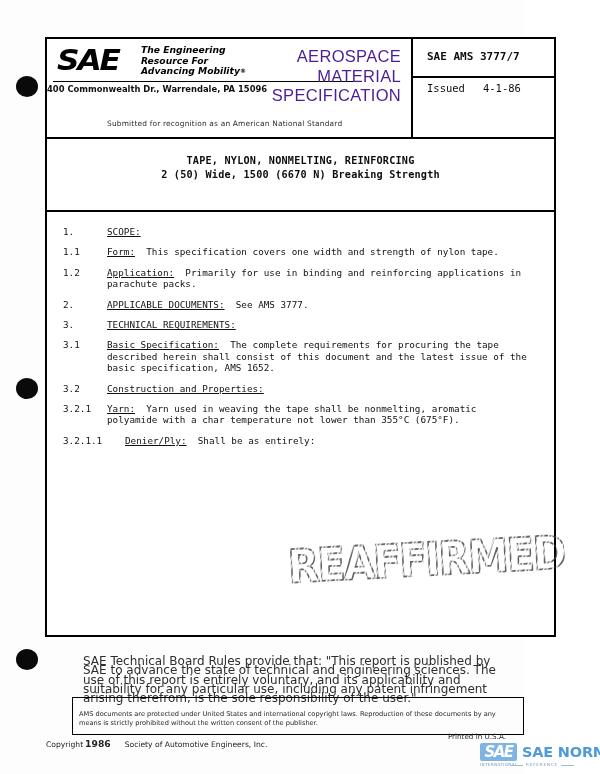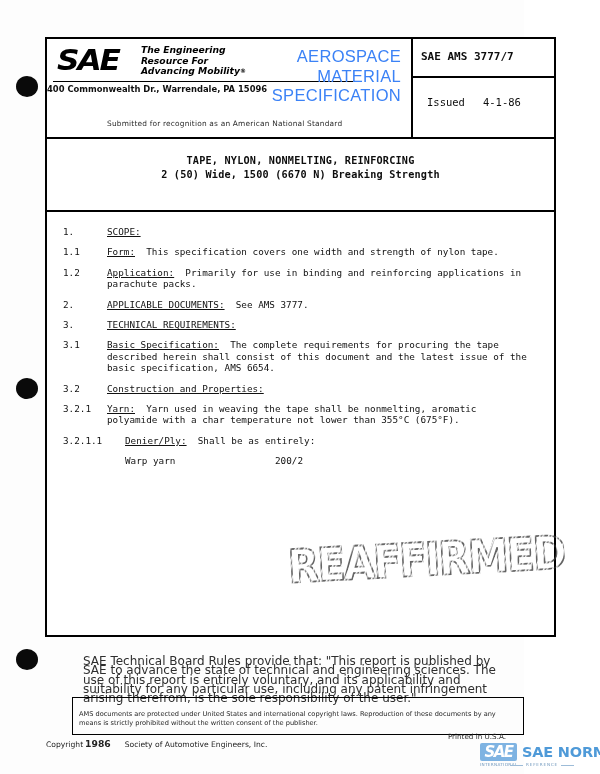--- a/index.html
+++ b/index.html
@@ -140,53 +140,53 @@
 
   .ams-title {
     position: absolute;
     right: 10px;
     top: 8px;
     text-align: right;
     font-family: "Liberation Sans", sans-serif;
     font-size: 16.5px;
     line-height: 19.5px;
     letter-spacing: 0.3px;
-    color: #3b82f6;
+    color: #4c1d95;
     white-space: nowrap;
   }
 
   .hr-top {
     position: absolute;
     left: 0; top: 0;
     width: 100%;
     height: 39px;
     border-bottom: 2px solid #000;
     box-sizing: border-box;
   }
   .hr-bottom {
     position: absolute;
     left: 0; top: 39px;
     width: 100%;
     bottom: 0;
   }
   .doc-number {
     position: absolute;
-    left: 8px;
+    left: 14px;
     top: 11px;
     font-family: "DejaVu Sans Mono", monospace;
     font-size: 11px;
     font-weight: bold;
     letter-spacing: 0px;
     color: #0d0d0d;
     white-space: nowrap;
   }
   .issued-row {
     position: absolute;
     left: 14px;
-    top: 18px;
+    top: 4px;
     font-family: "DejaVu Sans Mono", monospace;
     font-size: 10.5px;
     color: #0d0d0d;
     white-space: nowrap;
   }
   .issued-row .issued-date { margin-left: 18px; }
 
   
   .title-band {
     position: relative;
@@ -470,42 +470,38 @@
             <span class="txt"><span class="u">APPLICABLE DOCUMENTS:</span><span>  See AMS 3777.</span></span>
           </div>
           <div class="clause">
             <span class="num">3.</span>
             <span class="txt"><span class="u">TECHNICAL REQUIREMENTS:</span><span></span></span>
           </div>
           <div class="clause">
             <span class="num">3.1</span>
             <span class="txt"><span class="u">Basic Specification:</span><span>  The complete requirements for procuring the tape
 described herein shall consist of this document and the latest issue of the
-basic specification, AMS 6654.</span></span>
+basic specification, AMS 1652.</span></span>
           </div>
           <div class="clause">
             <span class="num">3.2</span>
             <span class="txt"><span class="u">Construction and Properties:</span><span></span></span>
           </div>
           <div class="clause">
             <span class="num">3.2.1</span>
             <span class="txt"><span class="u">Yarn:</span><span>  Yarn used in weaving the tape shall be nonmelting, aromatic
 polyamide with a char temperature not lower than 355°C (675°F).</span></span>
           </div>
           <div class="clause deep">
             <span class="num">3.2.1.1</span>
             <span class="txt"><span class="u">Denier/Ply:</span><span>  Shall be as entirely:</span></span>
           </div>
         </div>
       <table class="yarn-table">
         <tbody id="yarn-rows">
-            <tr>
-              <td class="lbl">Warp yarn</td>
-              <td>200/2</td>
-            </tr>
           </tbody>
       </table>
     </div>
   </div>
 
   <div class="stamp">REAFFIRMED</div>
 
   <div class="tech-board-note">SAE Technical Board Rules provide that: "This report is published by SAE to advance the state of technical and engineering sciences. The use of this report is entirely voluntary, and its applicability and suitability for any particular use, including any patent infringement arising therefrom, is the sole responsibility of the user."</div>
 
   <div class="copyright-box">AMS documents are protected under United States and international copyright laws. Reproduction of these documents by any means is strictly prohibited without the written consent of the publisher.</div>

